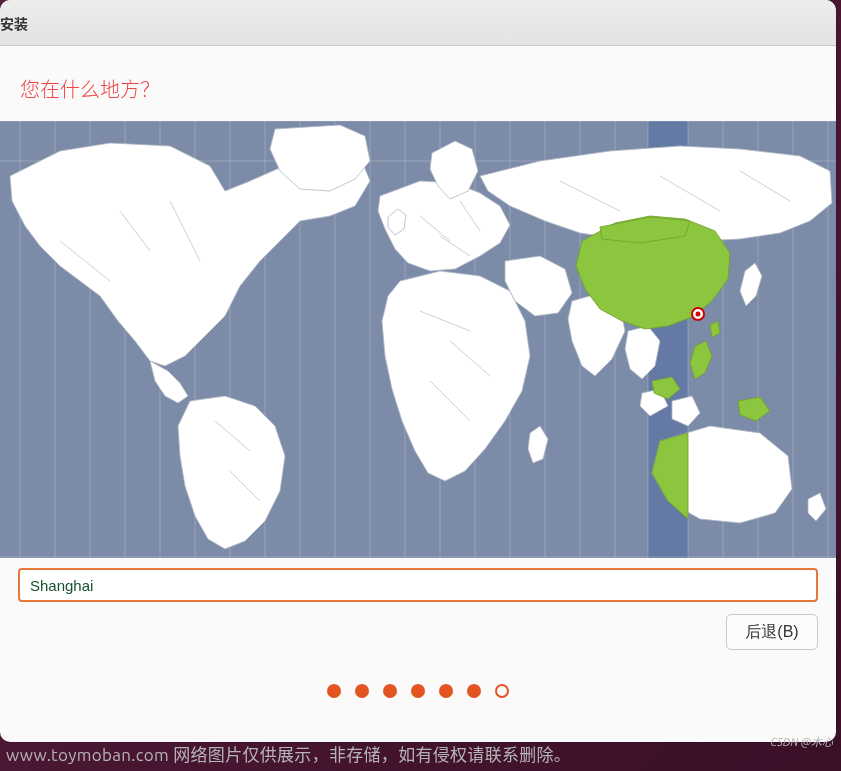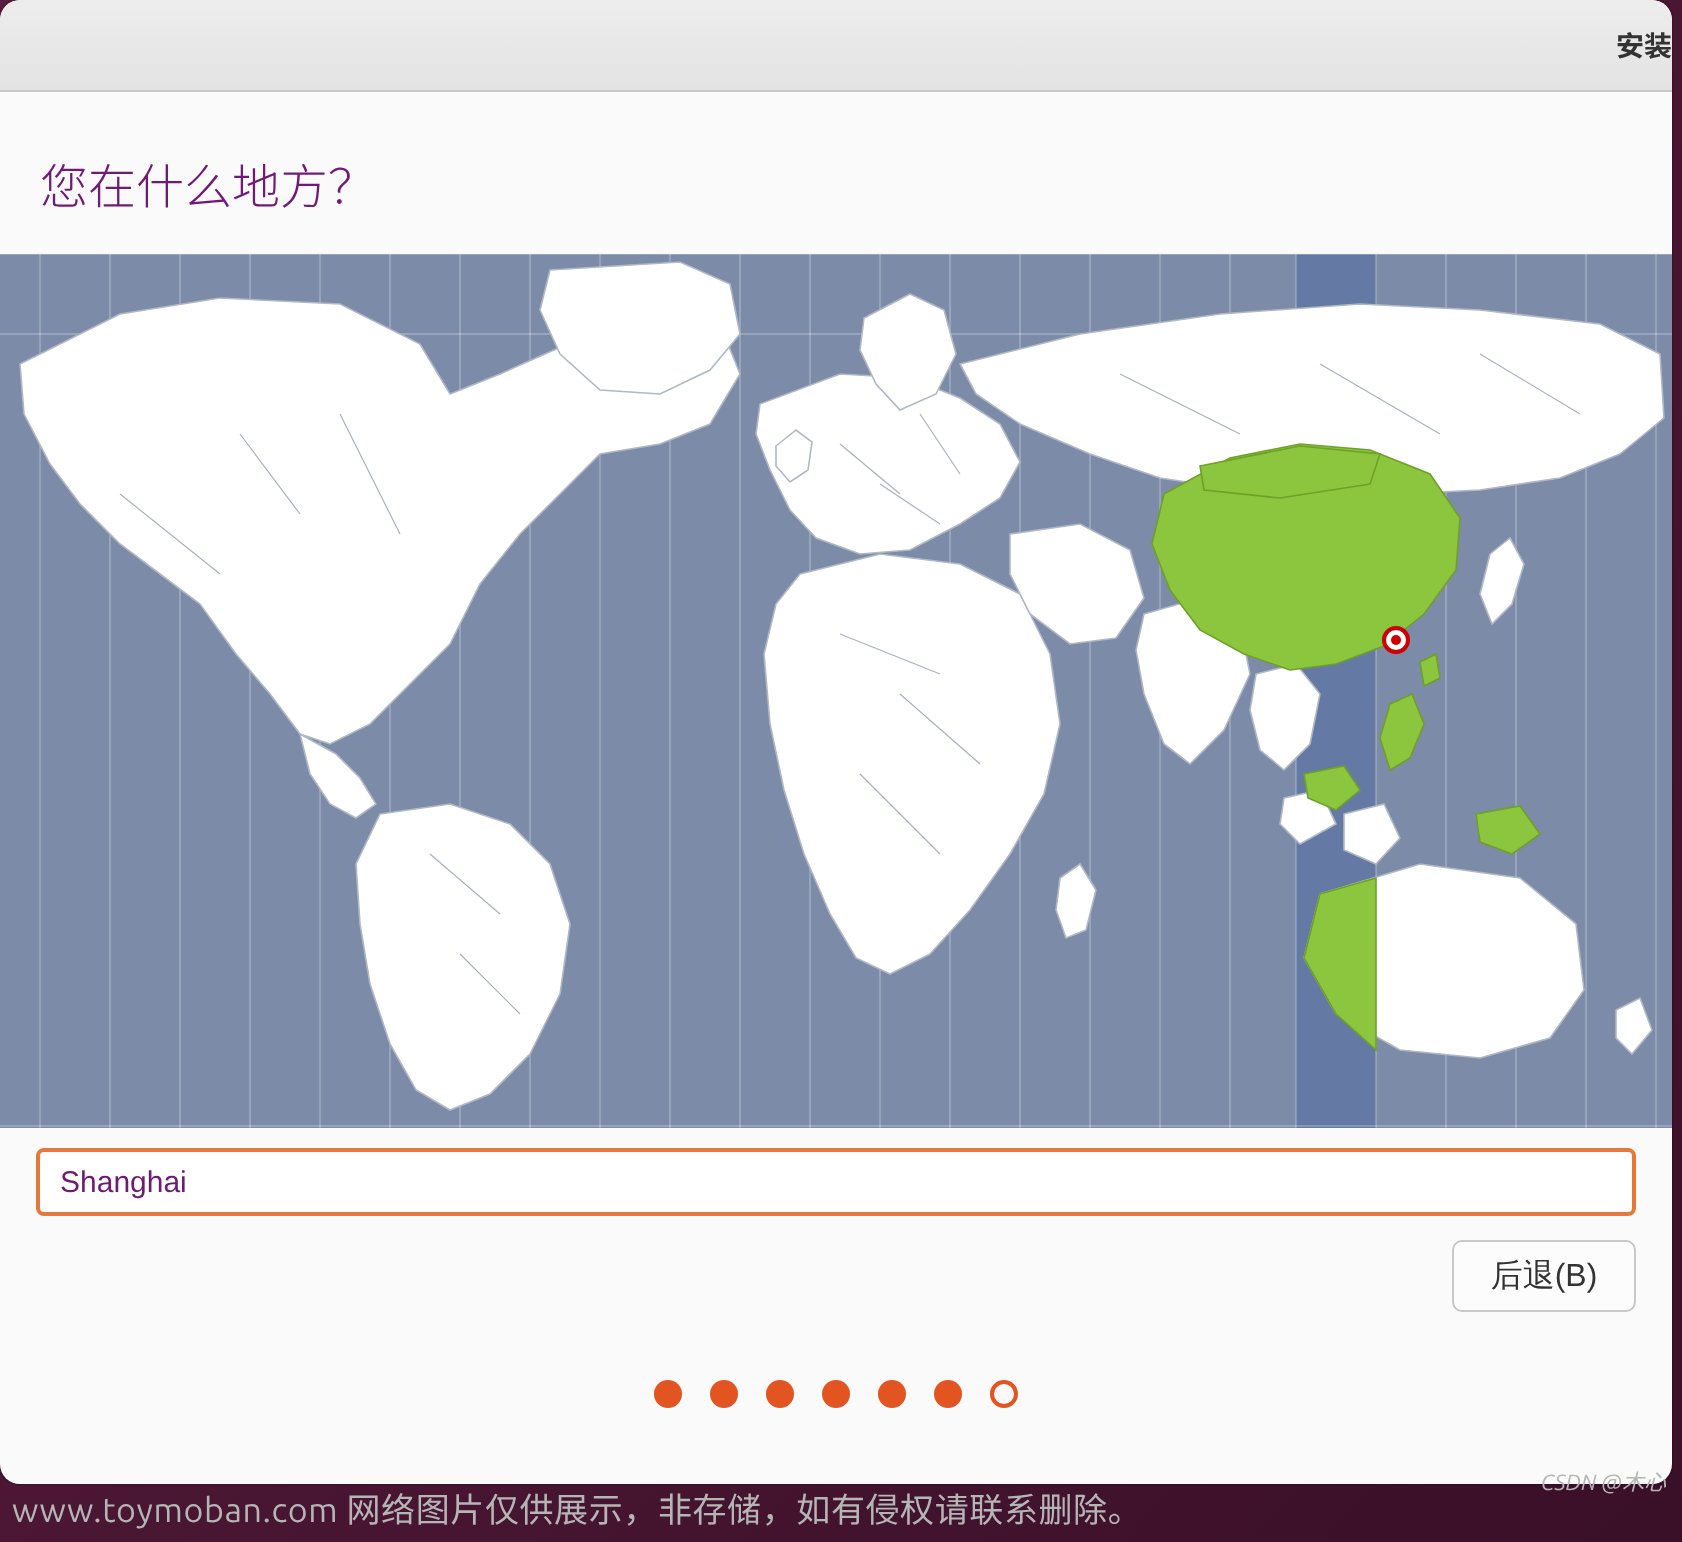--- a/index.html
+++ b/index.html
@@ -22,33 +22,33 @@
       border-radius: 10px;
       overflow: hidden;
       box-shadow: 0 0 0 1px rgba(0,0,0,0.1);
     }
     .titlebar {
       height: 46px;
       background: linear-gradient(#ededed, #e3e3e3);
       border-bottom: 1px solid #c8c8c8;
       display: flex;
       align-items: center;
-      justify-content: flex-end;
+      justify-content: flex-start;
       font-size: 14px;
       font-weight: 600;
       color: #333;
       border-radius: 10px 10px 0 0;
     }
     .content {
       padding: 0;
     }
     .question {
-      font-size: 24px;
+      font-size: 20px;
       font-weight: 300;
-      color: #701a75;
+      color: #ef4444;
       padding: 28px 20px 18px 20px;
     }
     .map-container {
       width: 100%;
       height: 437px;
       background: #7c8ba8;
       position: relative;
       overflow: hidden;
     }
     .map-svg {
@@ -89,21 +89,21 @@
     .input-row {
       padding: 10px 18px 0 18px;
     }
     .tz-input {
       width: 100%;
       height: 34px;
       border: 2px solid #e6793a;
       border-radius: 4px;
       padding: 0 10px;
       font-size: 15px;
-      color: #701a75;
+      color: #14532d;
       outline: none;
       background: #fff;
     }
     .button-row {
       display: flex;
       justify-content: flex-end;
       gap: 10px;
       padding: 12px 18px 16px 18px;
     }
     .btn {

